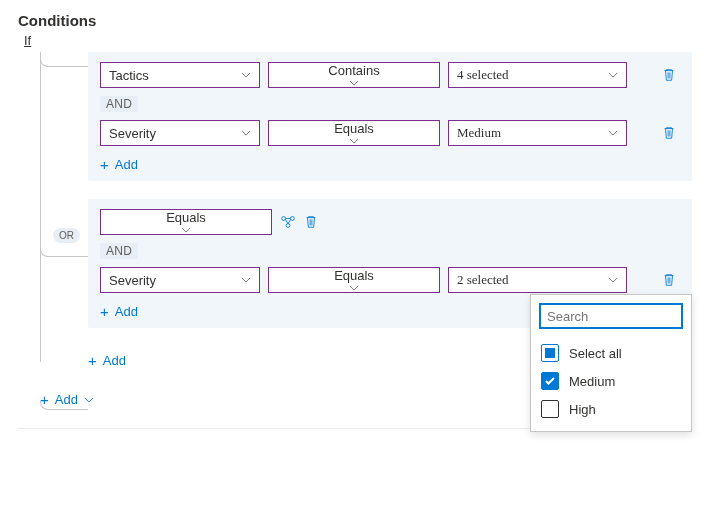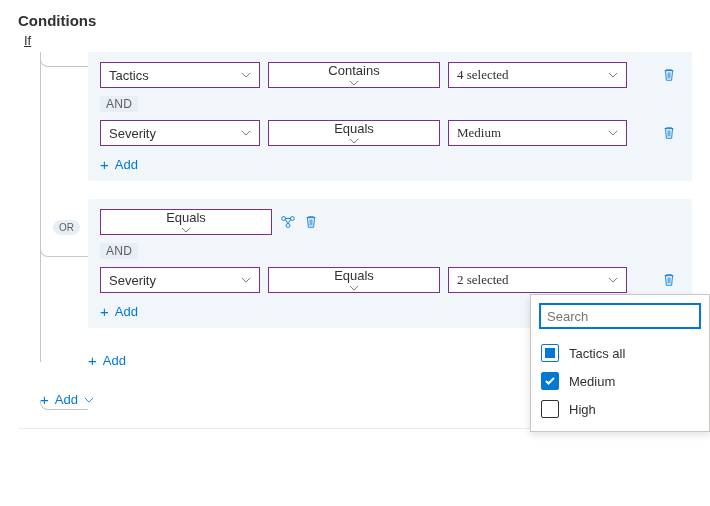--- a/index.html
+++ b/index.html
@@ -18,25 +18,25 @@
   .sel-op { width: 172px; flex-direction: column; }
   .sel-val { width: 179px; font-family: Liberation Serif, serif; }
   .chev { width: 10px; height: 10px; }
   .chev svg { display: block; }
   .del { color: #0078d4; cursor: pointer; margin-left: auto; margin-right: 4px; display:flex; }
   .link-icon { color: #0078d4; cursor: pointer; display:flex; }
   .badge { display: inline-block; background: #e8eef6; color: #605e5c; font-size: 12px; padding: 1px 6px; border-radius: 2px; margin-bottom: 8px; letter-spacing: 0.3px; }
   .add-link { color: #0078d4; cursor: pointer; display: inline-flex; align-items: center; gap: 6px; font-size: 13px; }
   .add-link.sm { margin-top: 2px; margin-bottom: 2px; }
   .plus { font-size: 15px; font-weight: 400; }
-  .or-badge { position: absolute; left: 13px; top: 168px; background: #e8eef6; color: #605e5c; font-size: 10px; padding: 2px 6px; border-radius: 8px; z-index: 2; }
+  .or-badge { position: absolute; left: 13px; top: 176px; background: #e8eef6; color: #605e5c; font-size: 10px; padding: 2px 6px; border-radius: 8px; z-index: 2; }
   .outer-add { margin-left: 48px; margin-top: 4px; }
   .bottom-add { margin-left: 22px; margin-top: 22px; display: inline-flex; align-items: center; gap: 6px; color: #0078d4; cursor: pointer; }
   .hr { border: none; border-top: 1px solid #edebe9; margin-top: 20px; }
-  .dropdown { position: absolute; left: 430px; top: 27px; width: 180px; background: #fff; border: 1px solid #c8c6c4; box-shadow: 0 3px 8px rgba(0,0,0,0.12); padding: 8px; z-index: 10; }
+  .dropdown { position: absolute; left: 430px; top: 27px; width: 162px; background: #fff; border: 1px solid #c8c6c4; box-shadow: 0 3px 8px rgba(0,0,0,0.12); padding: 8px; z-index: 10; }
   .dd-search { width: 100%; border: 2px solid #0078d4; height: 26px; padding: 0 6px; font-family: inherit; font-size: 13px; outline: none; margin-bottom: 10px; }
   .dd-item { display: flex; align-items: center; gap: 10px; padding: 5px 2px; cursor: pointer; }
   .cb { width: 18px; height: 18px; border: 1px solid #323130; border-radius: 2px; display: flex; align-items: center; justify-content: center; flex-shrink: 0; }
   .cb.indet { border-color: #0078d4; }
   .cb.indet::after { content: ""; width: 10px; height: 10px; background: #0078d4; }
   .cb.checked { background: #0078d4; border-color: #0078d4; }
   .cb.checked svg { display: block; }
   .cb svg { display: none; }
   .row-wrap { position: relative; }
 </style>
@@ -179,21 +179,21 @@
       <span class="del">
           <svg width="14" height="14" viewBox="0 0 16 16">
             <path d="M3 3h10 M5 3V2h6v1 M4 3l1 11h6l1-11 M7 5v7 M9 5v7" fill="none" stroke="#0078d4" stroke-width="1"></path>
           </svg>
         </span>
 
       <div class="dropdown">
         <input class="dd-search" placeholder="Search" style="">
         <div class="dd-item">
           <span class="cb indet"></span>
-          <span>Tactics all</span>
+          <span>Select all</span>
         </div>
         <div class="dd-item">
           <span class="cb checked">
               <svg width="12" height="12" viewBox="0 0 12 12">
                 <path d="M2 6l2.5 2.5L10 3" fill="none" stroke="#fff" stroke-width="2"></path>
               </svg>
             </span>
           <span>Medium</span>
         </div>
         <div class="dd-item">

